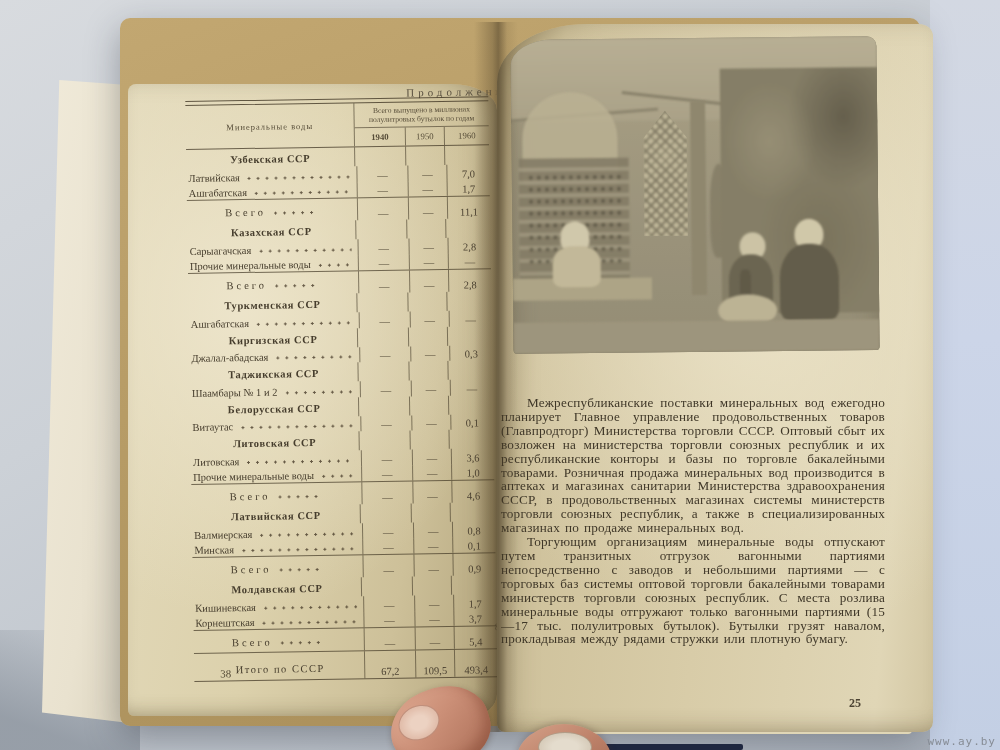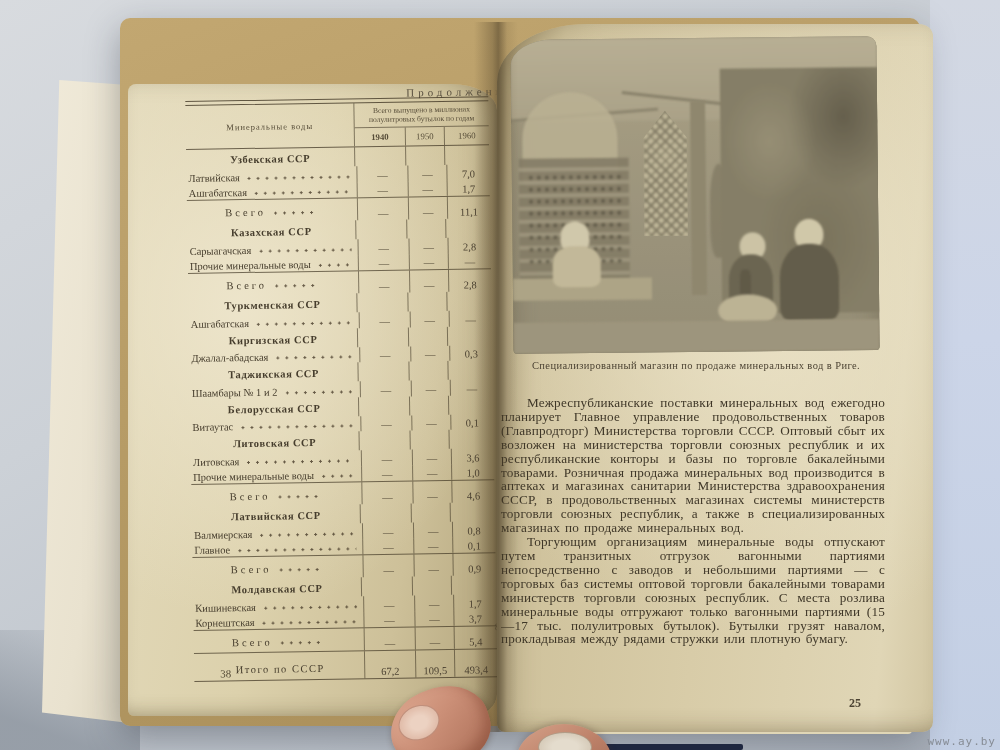--- a/index.html
+++ b/index.html
@@ -368,21 +368,21 @@
             <div class="tlabel">
               <span>Валмиерская</span>
               <span class="leader"></span>
             </div>
             <div class="tcell c1">—</div>
             <div class="tcell c2">—</div>
             <div class="tcell c3">0,8</div>
           </div>
           <div class="trow item">
             <div class="tlabel">
-              <span>Главное</span>
+              <span>Минская</span>
               <span class="leader"></span>
             </div>
             <div class="tcell c1">—</div>
             <div class="tcell c2">—</div>
             <div class="tcell c3">0,1</div>
           </div>
           <div class="trow total">
             <div class="tlabel">
               <span>Всего</span>
               <span class="leader"></span>
@@ -462,21 +462,20 @@
       <div class="ph ph-fig1-head"></div>
       <div class="ph ph-fig1-body"></div>
       <div class="ph ph-fig2-head"></div>
       <div class="ph ph-fig2-body"></div>
       <div class="ph ph-bottle"></div>
       <div class="ph ph-table"></div>
       <div class="ph ph-floor"></div>
       <div class="ph ph-tint"></div>
     </div>
 
-    <div class="caption">Специализированный магазин по продаже минеральных вод в Риге.</div>
 
     <div class="bodytext" id="bodytext">
         <p>Межреспубликанские поставки минеральных вод ежегодно планирует Главное управление продовольственных товаров (Главпродторг) Министерства торговли СССР. Оптовый сбыт их возложен на министерства торговли союзных республик и их республиканские конторы и базы по торговле бакалейными товарами. Розничная продажа минеральных вод производится в аптеках и магазинах санитарии Министерства здравоохранения СССР, в продовольственных магазинах системы министерств торговли союзных республик, а также в специализированных магазинах по продаже минеральных вод.</p>
         <p>Торгующим организациям минеральные воды отпускают путем транзитных отгрузок вагонными партиями непосредственно с заводов и небольшими партиями — с торговых баз системы оптовой торговли бакалейными товарами министерств торговли союзных республик. С места розлива минеральные воды отгружают только вагонными партиями (15—17 тыс. полулитровых бутылок). Бутылки грузят навалом, прокладывая между рядами стружки или плотную бумагу.</p>
       </div>
 
     <div class="pnum-right">25</div>
   </div>
 </div>
 

